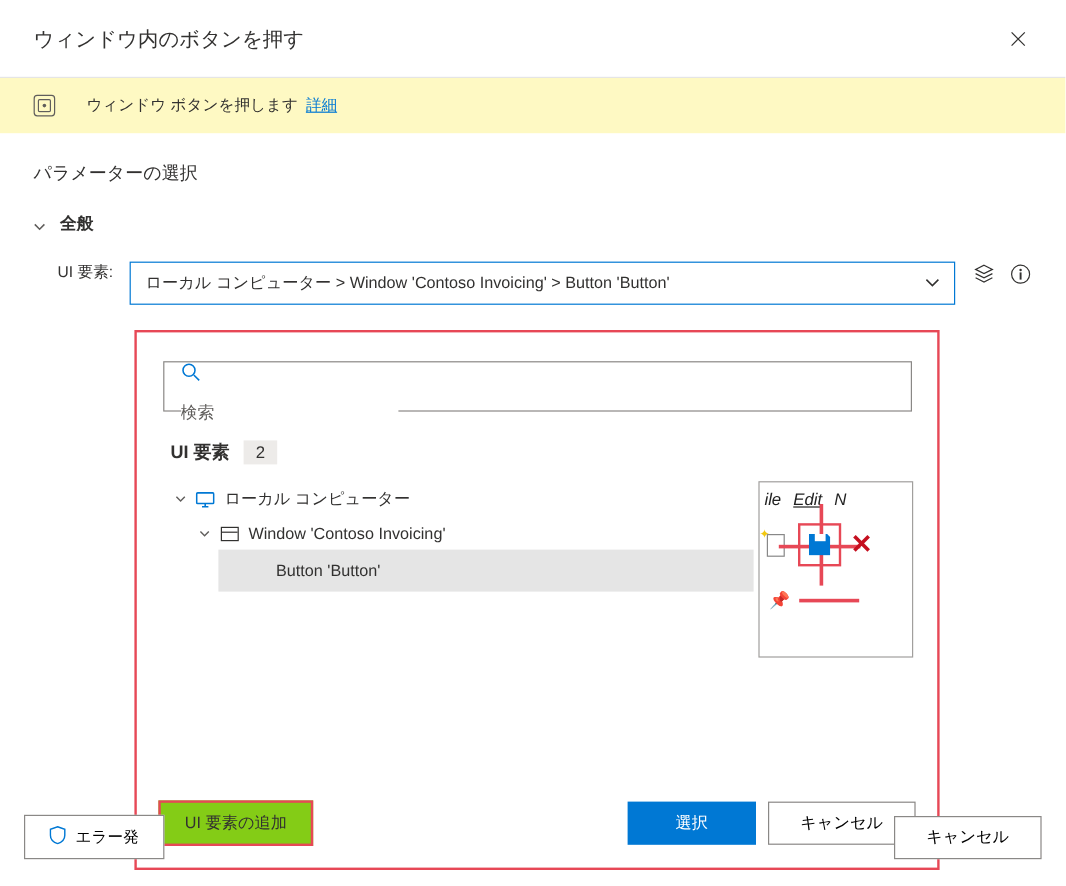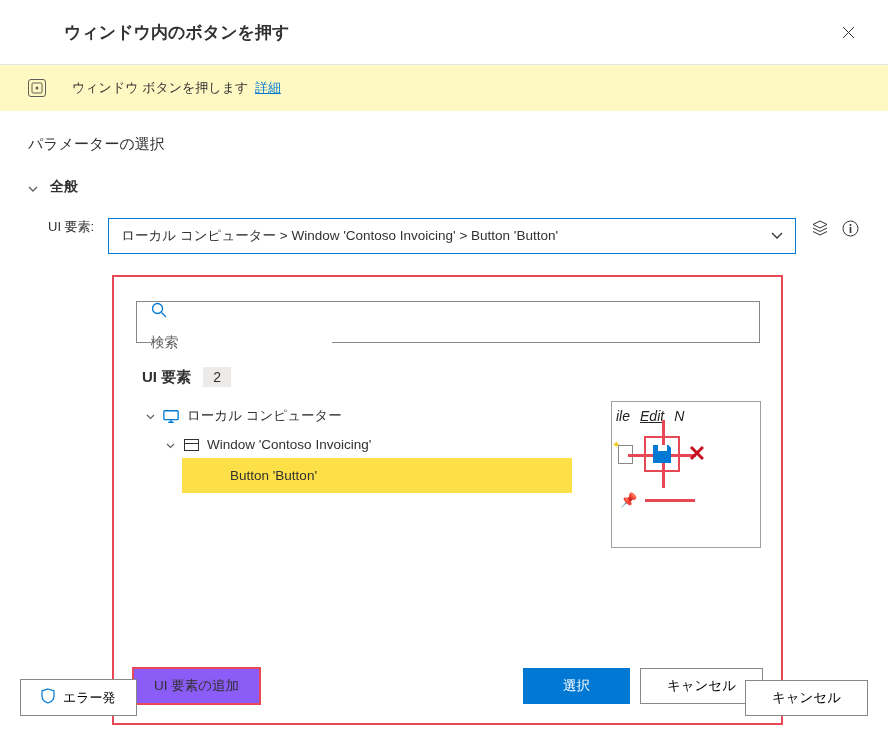--- a/index.html
+++ b/index.html
@@ -1,19 +1,19 @@
 <!DOCTYPE html>
 <html><head>
   <meta charset="utf-8">
   <style>
     * { box-sizing: border-box; margin: 0; padding: 0; font-family: "Yu Gothic UI", "Segoe UI", sans-serif; }
     body { width: 888px; height: 738px; background: #fff; position: relative; }
     
     .header { padding: 20px 28px; display: flex; align-items: center; justify-content: space-between; border-bottom: 1px solid #e5e5e5; }
-    .header-title { font-size: 17px; font-weight: 700; color: #323130; margin-left: 36px; }
+    .header-title { font-size: 17px; font-weight: 400; color: #323130; }
     .close-btn { width: 24px; height: 24px; display: flex; align-items: center; justify-content: center; cursor: pointer; font-size: 15px; color: #323130; }
     
     .info-banner { background: #fef9c3; padding: 14px 28px; display: flex; align-items: center; gap: 26px; font-size: 13px; color: #323130; }
     .info-banner-icon { width: 18px; height: 18px; display: flex; align-items: center; justify-content: center; border: 1px solid #605e5c; border-radius: 3px; font-size: 11px; }
     .info-banner-link { color: #0078d4; text-decoration: underline; cursor: pointer; margin-left: 3px; }
     
     .content { padding: 24px 28px; }
     .section-title { font-size: 15px; color: #323130; margin-bottom: 24px; }
     
     .accordion-header { display: flex; align-items: flex-end; gap: 12px; margin-bottom: 22px; cursor: pointer; }
@@ -37,21 +37,21 @@
     .search-input::placeholder { color: #605e5c; }
     
     .tree-header { display: flex; align-items: center; gap: 12px; margin: 24px 0 14px 8px; }
     .tree-title { font-size: 15px; font-weight: 600; color: #323130; }
     .count-badge { background: #edebe9; padding: 2px 10px; font-size: 14px; color: #323130; }
     
     .tree-area { display: flex; gap: 4px; align-items: flex-start; margin-left: 8px; margin-top: 8px; }
     .tree-col { flex: 1; }
     .tree-node { display: flex; align-items: center; gap: 8px; padding: 6px 4px; font-size: 13.5px; color: #323130; cursor: pointer; }
     .tree-node.level-1 { margin-left: 20px; }
-    .tree-node.level-2 { margin-left: 40px; background: #fde047; padding: 10px 48px; width: 390px; }
+    .tree-node.level-2 { margin-left: 40px; background: #e5e5e5; padding: 10px 48px; width: 446px; }
     .tree-chevron { font-size: 11px; color: #605e5c; }
     .tree-icon { display: inline-flex; width: 16px; height: 14px; align-items: center; justify-content: center; }
     .monitor-icon { color: #0078d4; font-size: 15px; }
     .window-icon { border: 1.5px solid #323130; width: 15px; height: 12px; position: relative; }
     .window-icon::before { content: ""; position: absolute; left: 0; top: 3px; width: 100%; height: 1px; background: #323130; }
     
     .preview { width: 150px; height: 147px; border: 1px solid #a19f9d; background: #fff; overflow: hidden; position: relative; }
     .preview-toolbar { display: flex; align-items: center; padding: 6px 4px; font-size: 14px; font-family: "Segoe UI", sans-serif; gap: 10px; font-style: italic; }
     .preview-toolbar span { color: #222; }
     .preview-icons { display: flex; align-items: center; gap: 6px; padding: 4px; position: relative; height: 48px; }
@@ -61,21 +61,21 @@
     .pi-save-box { border: 2.5px solid #e74856; width: 36px; height: 36px; display: flex; align-items: center; justify-content: center; position: relative; }
     .pi-save-box::before { content: ""; position: absolute; left: -18px; right: -18px; top: 50%; height: 2.5px; background: #e74856; }
     .pi-save-box::after { content: ""; position: absolute; top: -18px; bottom: -18px; left: 50%; width: 2.5px; background: #e74856; }
     .floppy { width: 18px; height: 18px; background: #0078d4; clip-path: polygon(0 0, 85% 0, 100% 15%, 100% 100%, 0 100%); position: relative; z-index: 2; }
     .floppy::after { content: ""; position: absolute; left: 25%; top: 0; width: 50%; height: 35%; background: #fff; }
     .pi-x { color: #c50f1f; font-weight: bold; font-size: 22px; }
     .preview-bottom { display: flex; align-items: center; gap: 8px; padding: 4px 8px; margin-top: 10px; }
     .pin-icon { color: #d4a017; font-size: 14px; }
     
     .popup-footer { position: absolute; bottom: 18px; left: 18px; right: 18px; display: flex; align-items: center; }
-    .add-ui-btn { border: 2.5px solid #e74856; padding: 8px 20px; font-size: 13.5px; color: #323130; cursor: pointer; background: #8b5cf6; }
+    .add-ui-btn { border: 2.5px solid #e74856; padding: 8px 20px; font-size: 13.5px; color: #323130; cursor: pointer; background: #84cc16; }
     .spacer { flex: 1; }
     .btn { height: 36px; padding: 0 26px; font-size: 13.5px; cursor: pointer; border: 1px solid #8a8886; background: #fff; margin-left: 10px; }
     .btn.primary { background: #0078d4; color: #fff; border: none; padding: 0 40px; }
     
     .main-footer { position: absolute; bottom: 22px; left: 20px; right: 20px; display: flex; align-items: center; }
     .error-btn { border: 1px solid #8a8886; padding: 8px 20px; font-size: 13px; background: #fff; display: flex; align-items: center; gap: 8px; cursor: pointer; }
     .shield-icon { color: #0078d4; font-size: 13px; }
   </style>
 </head>
 <body>

